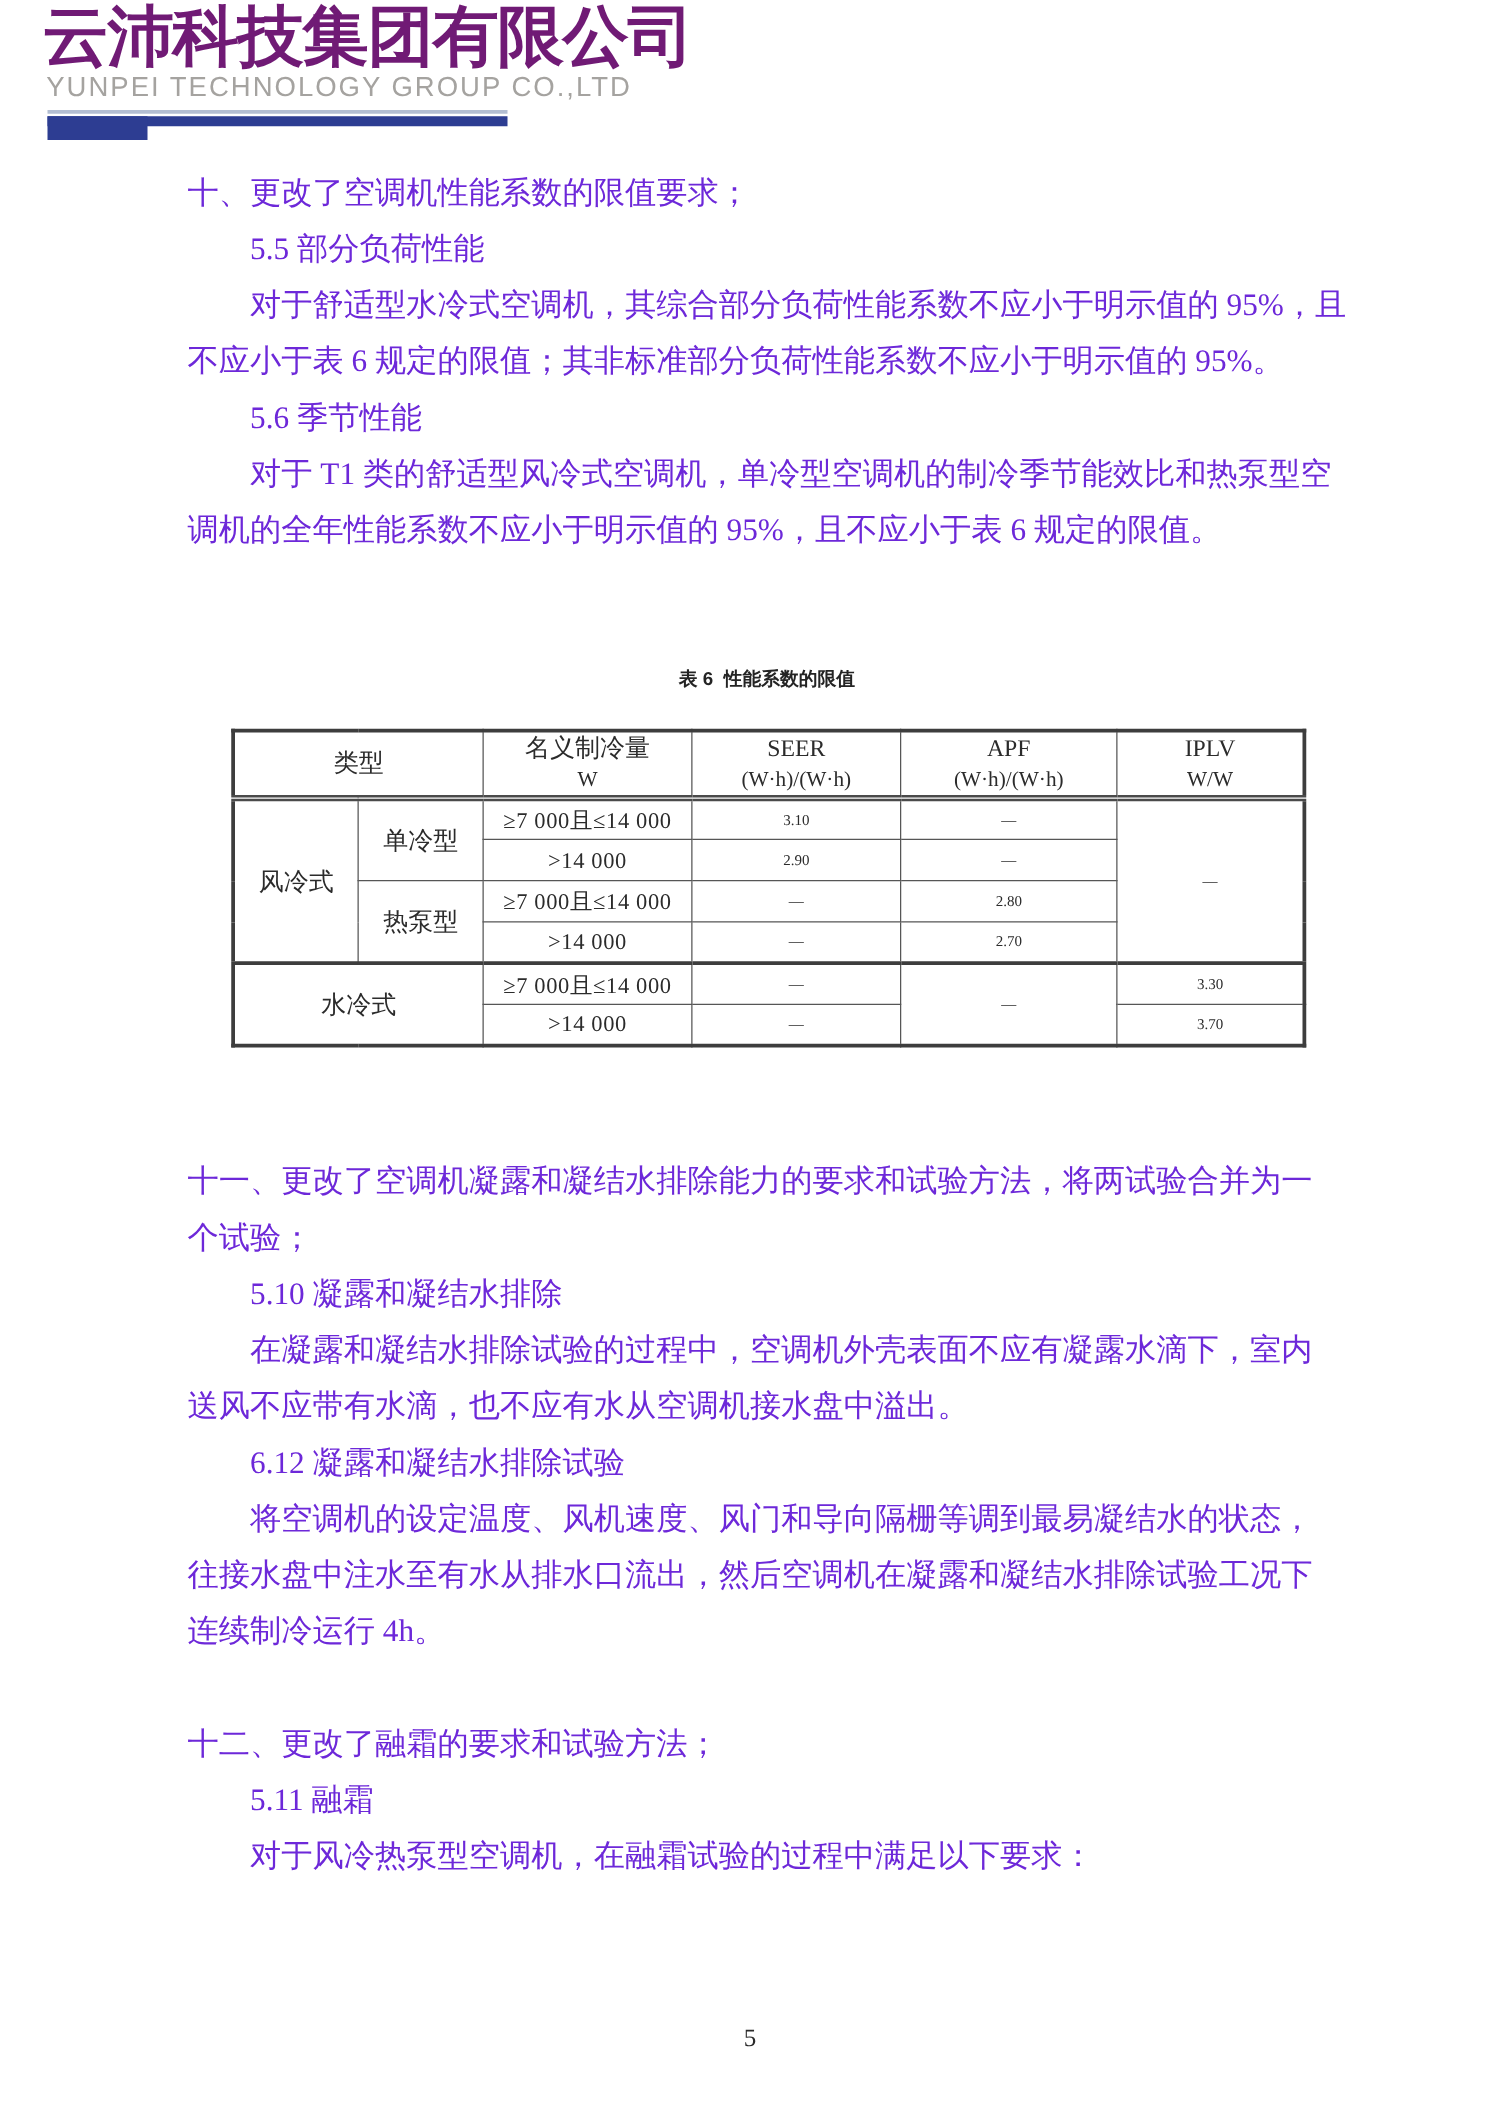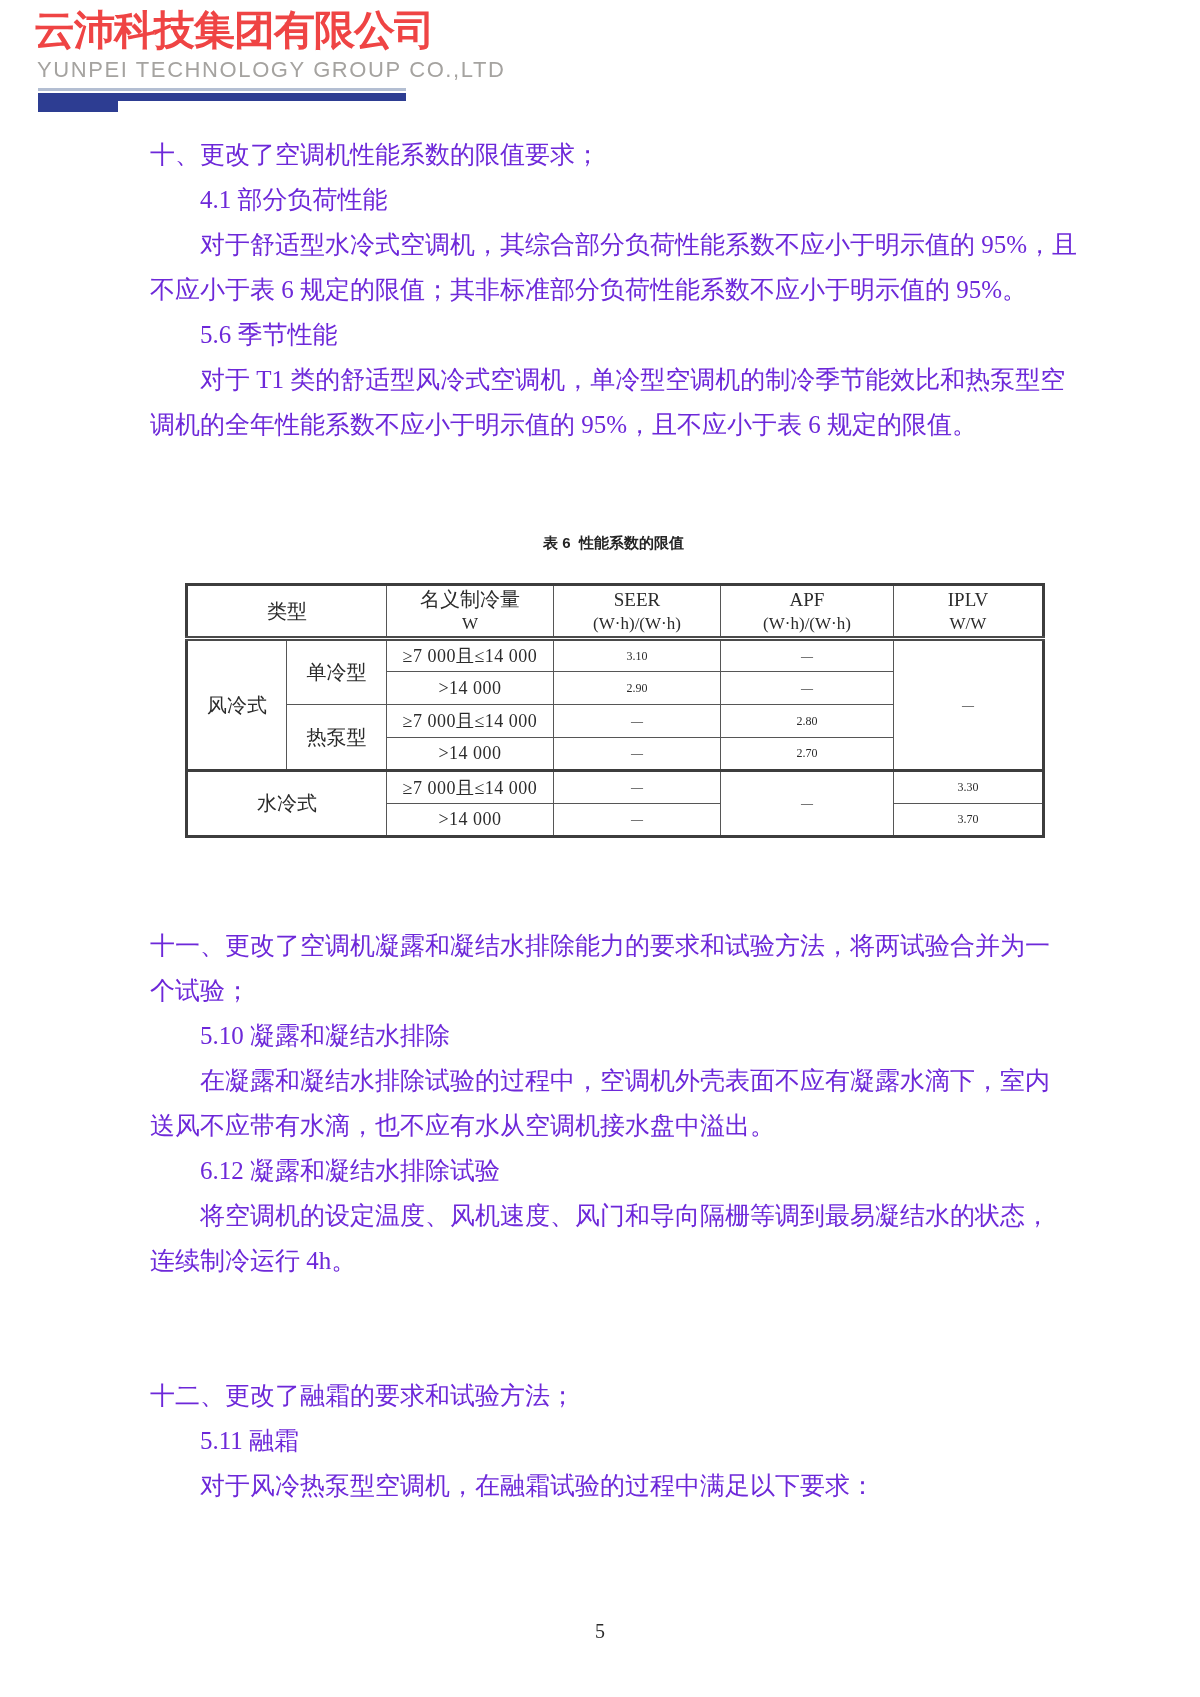--- a/index.html
+++ b/index.html
@@ -12,22 +12,22 @@
     background: #ffffff;
     overflow: hidden;
     font-family: "Liberation Serif", "DejaVu Serif", serif;
     color: #1e1e1e;
   }
 
   
   .company-cn {
     position: absolute; left: 34px; top: 4px;
     font-family: "Liberation Sans", "DejaVu Sans", sans-serif;
-    font-weight: bold; font-size: 41px; line-height: 52px;
-    color: #ef4444; letter-spacing: -1px;
+    font-weight: bold; font-size: 53px; line-height: 52px;
+    color: #701a75; letter-spacing: -1px;
   }
   .company-en {
     position: absolute; left: 37px; top: 58px;
     font-family: "Liberation Sans", "DejaVu Sans", sans-serif;
     font-size: 22px; line-height: 24px;
     color: #a5a3a0; letter-spacing: 1.6px;
   }
   .rule-light { position: absolute; left: 38px; top: 88px; width: 368px; height: 3px; }
   .rule-navy  { position: absolute; left: 38px; top: 93px; width: 368px; height: 8px; }
   .rule-block { position: absolute; left: 38px; top: 93px; width: 80px;  height: 19px; }
@@ -89,21 +89,21 @@
   <div>
     <div class="company-cn">云沛科技集团有限公司</div>
     <div class="company-en">YUNPEI TECHNOLOGY GROUP CO.,LTD</div>
     <div class="rule-light" style="background: rgb(179, 190, 210);"></div>
     <div class="rule-navy" style="background: rgb(45, 61, 146);"></div>
     <div class="rule-block" style="background: rgb(45, 61, 146);"></div>
   </div>
 
   <div class="textblock tb-a">
     <div class="line">十、更改了空调机性能系数的限值要求；</div>
-    <div class="line indent">4.1 部分负荷性能</div>
+    <div class="line indent">5.5 部分负荷性能</div>
     <div class="line indent">对于舒适型水冷式空调机，其综合部分负荷性能系数不应小于明示值的 95%，且</div>
     <div class="line">不应小于表 6 规定的限值；其非标准部分负荷性能系数不应小于明示值的 95%。</div>
     <div class="line indent">5.6 季节性能</div>
     <div class="line indent">对于 T1 类的舒适型风冷式空调机，单冷型空调机的制冷季节能效比和热泵型空</div>
     <div class="line">调机的全年性能系数不应小于明示值的 95%，且不应小于表 6 规定的限值。</div>
   </div>
 
   <div class="table-title">表 6  性能系数的限值</div>
 
   <div class="spec-table-wrap">
@@ -181,20 +181,21 @@
   </div>
 
   <div class="textblock tb-b">
     <div class="line">十一、更改了空调机凝露和凝结水排除能力的要求和试验方法，将两试验合并为一</div>
     <div class="line">个试验；</div>
     <div class="line indent">5.10 凝露和凝结水排除</div>
     <div class="line indent">在凝露和凝结水排除试验的过程中，空调机外壳表面不应有凝露水滴下，室内</div>
     <div class="line">送风不应带有水滴，也不应有水从空调机接水盘中溢出。</div>
     <div class="line indent">6.12 凝露和凝结水排除试验</div>
     <div class="line indent">将空调机的设定温度、风机速度、风门和导向隔栅等调到最易凝结水的状态，</div>
+    <div class="line">往接水盘中注水至有水从排水口流出，然后空调机在凝露和凝结水排除试验工况下</div>
     <div class="line">连续制冷运行 4h。</div>
   </div>
 
   <div class="textblock tb-c">
     <div class="line">十二、更改了融霜的要求和试验方法；</div>
     <div class="line indent">5.11 融霜</div>
     <div class="line indent">对于风冷热泵型空调机，在融霜试验的过程中满足以下要求：</div>
   </div>
 
   <div class="page-number">5</div>

